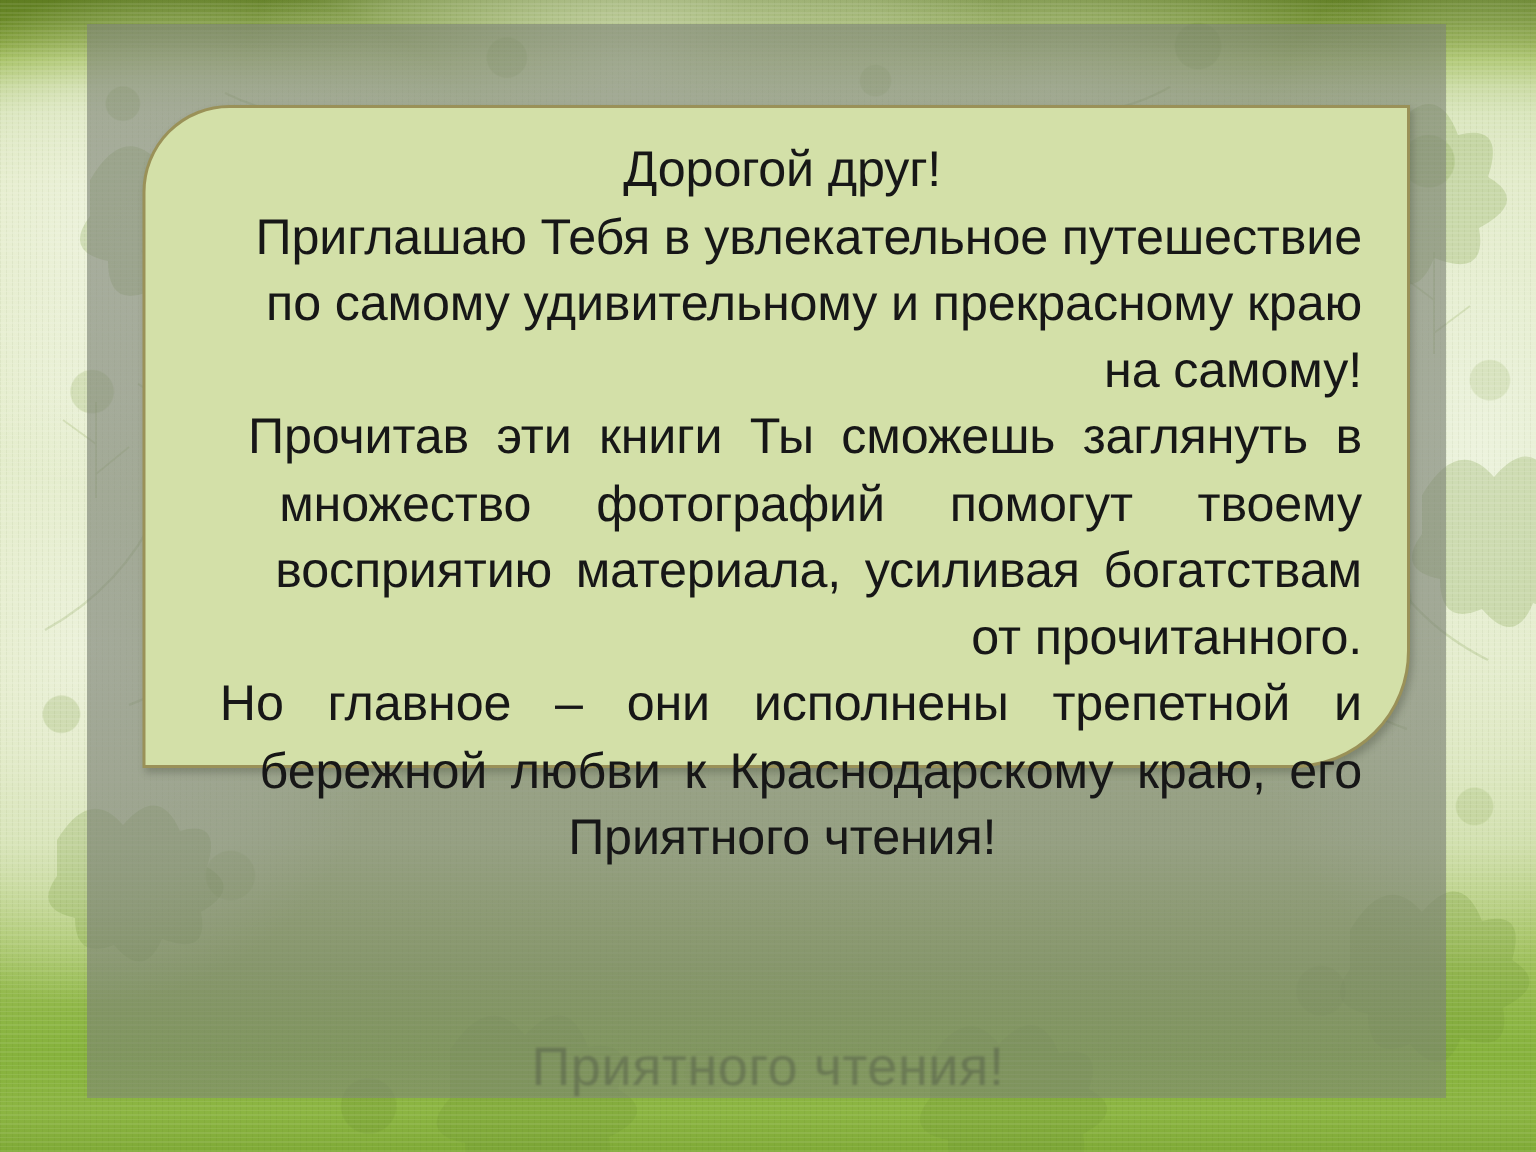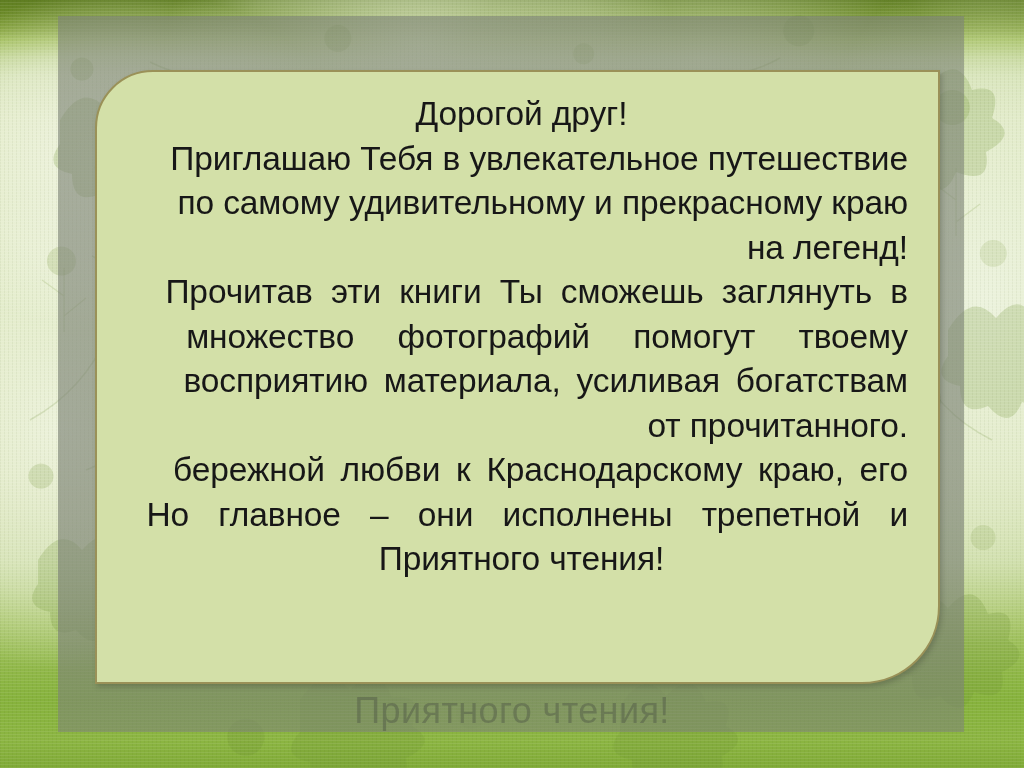--- a/index.html
+++ b/index.html
@@ -125,21 +125,21 @@
     filter: blur(0.7px);
     user-select: none;
   }
 
   
   .card {
     position: absolute;
     left: 95px;
     top: 70px;
     width: 845px;
-    height: 614px;
+    height: 442px;
     background: #d3e0a8;
     border: 2px solid #9a9158;
     border-top-left-radius: 58px;
     border-top-right-radius: 0;
     border-bottom-right-radius: 78px;
     border-bottom-left-radius: 0;
     box-sizing: border-box;
     box-shadow: 2px 3px 5px rgba(60,66,50,.30);
   }
   .card-inner {
@@ -211,28 +211,28 @@
 
   <div class="ghost-text">Приятного чтения!</div>
 
   <div class="card">
     <div class="card-inner">
 
       <div class="line center pad-top-1">Дорогой друг!</div>
 
       <div class="line left">Приглашаю Тебя в увлекательное путешествие</div>
       <div class="line left">по самому удивительному и прекрасному краю</div>
-      <div class="line left">на легенд!</div>
+      <div class="line left">на самому!</div>
 
       <div class="line left ws5">Прочитав эти книги Ты сможешь заглянуть в</div>
       <div class="line left ws4">множество   фотографий   помогут   твоему</div>
       <div class="line left ws1">восприятию материала, усиливая богатствам</div>
       <div class="line left">от прочитанного.</div>
 
+      <div class="line left ws6">Но главное – они исполнены трепетной и</div>
       <div class="line left ws1">бережной любви к Краснодарскому краю, его</div>
-      <div class="line left ws6">Но главное – они исполнены трепетной и</div>
 
       <div class="line center">Приятного чтения!</div>
 
     </div>
   </div>
 
 </div>
 
 </body></html>

